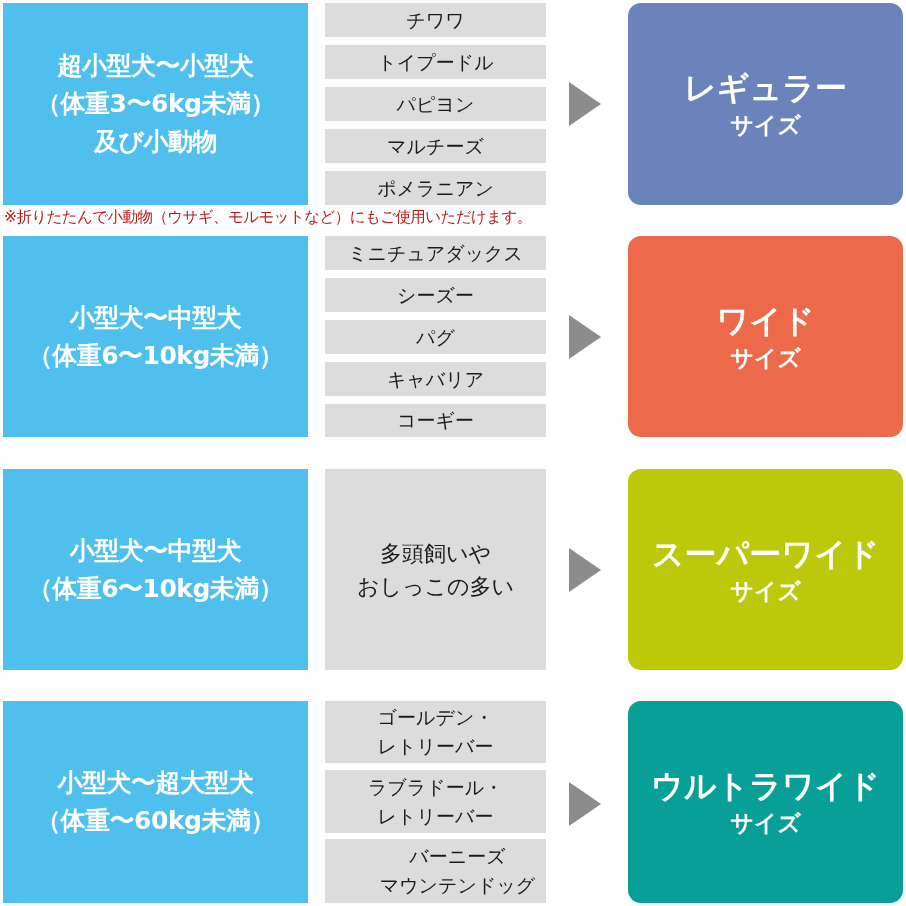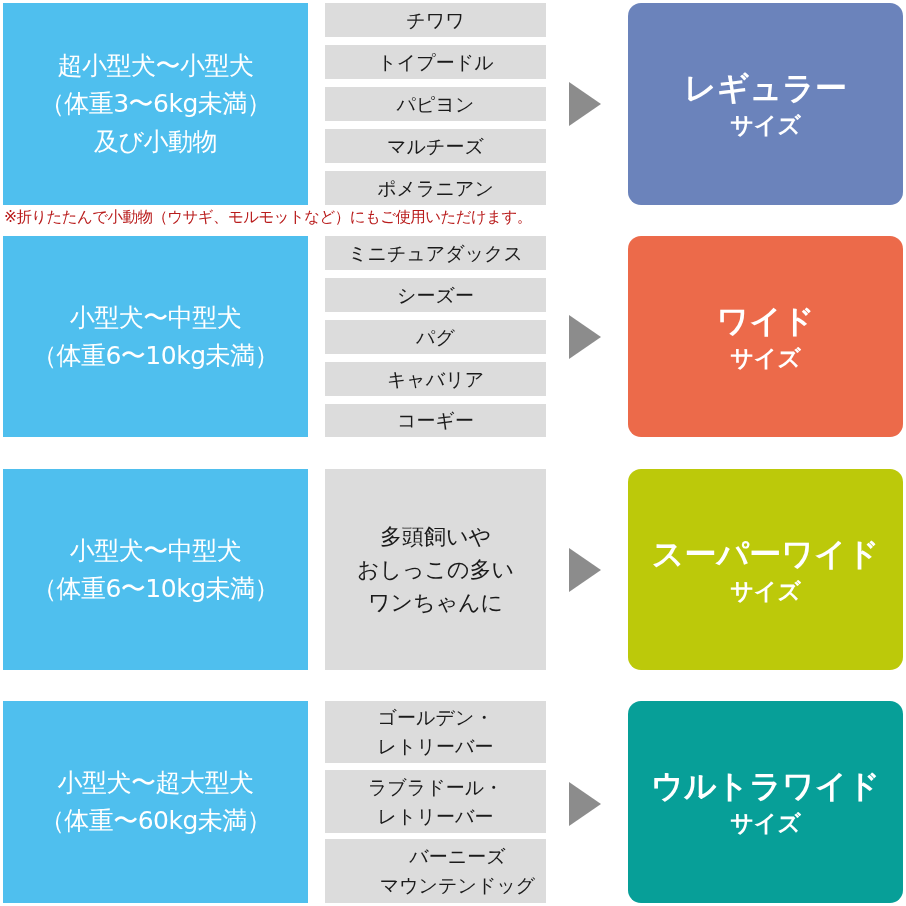--- a/index.html
+++ b/index.html
@@ -1,19 +1,19 @@
 <!DOCTYPE html>
 <html><head>
 <meta charset="utf-8">
 <style>
   html, body { margin:0; padding:0; background:#ffffff; }
   body { width:906px; height:906px; position:relative; overflow:hidden;
          font-family:"DejaVu Sans", "Liberation Sans", sans-serif; }
   .abs { position:absolute; box-sizing:border-box; }
-  .left { background:#4fbfee; color:#ffffff; font-weight:normal; font-size:25px;
+  .left { background:#4fbfee; color:#ffffff; font-weight:bold; font-size:25px;
           display:flex; flex-direction:column; align-items:center; justify-content:center;
           line-height:38px; text-align:center; letter-spacing:-0.5px; }
   .gray { background:#dcdcdc; color:#1a1a1a; font-size:19px; text-align:center;
           display:flex; flex-direction:column; align-items:center; justify-content:center;
           line-height:29px; }
   .gray.big { font-size:22px; line-height:33px; }
   .arrow { width:0; height:0; border-top:22px solid transparent; border-bottom:22px solid transparent;
            border-left:32px solid #8c8c8c; }
   .size { color:#ffffff; font-weight:bold; display:flex; flex-direction:column;
           align-items:center; justify-content:center; text-align:center;border-radius:13px; }
@@ -77,21 +77,20 @@
   <div class="sub">サイズ</div>
 </div>
 
 <div class="abs left" style="left:3px;top:469px;width:305px;height:201px;">
   <div>小型犬〜中型犬</div>
   <div>（体重6〜10kg未満）</div>
 </div>
 <div class="abs gray big" style="left:325px;top:469px;width:221px;height:201px;">
   <div>多頭飼いや</div>
   <div>おしっこの多い</div>
-  <div>ワンちゃんに</div>
 </div>
 <div class="abs arrow" style="left:569px;top:548px;"></div>
 <div class="abs size" style="left:628px;top:469px;width:275px;height:201px;background:#bcc90a;">
   <div class="main">スーパーワイド</div>
   <div class="sub">サイズ</div>
 </div>
 
 <div class="abs left" style="left:3px;top:701px;width:305px;height:202px;">
   <div>小型犬〜超大型犬</div>
   <div>（体重〜60kg未満）</div>

